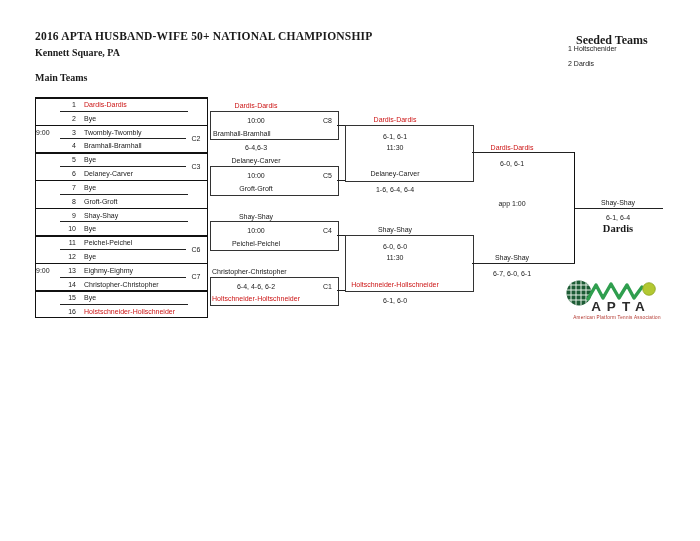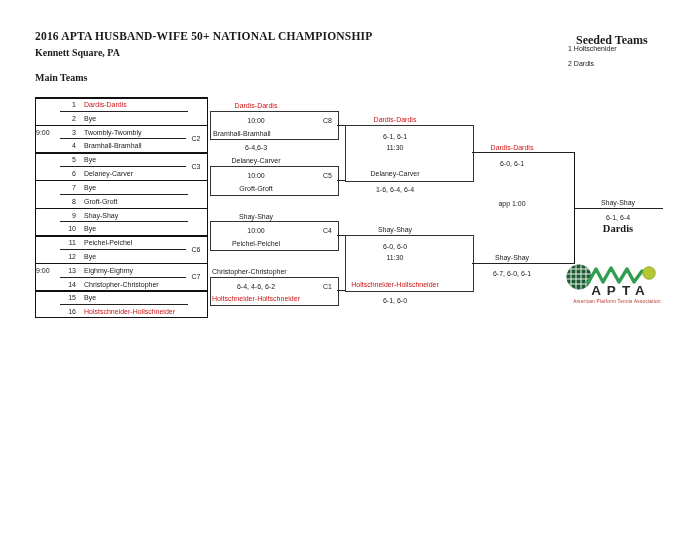--- a/index.html
+++ b/index.html
@@ -188,21 +188,21 @@
   <div class="t b7 ctr f4t red" style="top:141.5px;">Dardis-Dardis</div>
   <div class="t b7 ctr f4t" style="top:157.5px;">6-0, 6-1</div>
   <div class="t b7 ctr f4t" style="top:197.5px;">app 1:00</div>
   <div class="t b7 ctr f4t" style="top:252px;">Shay-Shay</div>
   <div class="t b7 ctr f4t" style="top:267.5px;">6-7, 6-0, 6-1</div>
 
   <div class="t b7 ctr cht" style="top:196.8px;">Shay-Shay</div>
   <div class="t b7 ctr cht" style="top:212.2px;">6-1, 6-4</div>
   <div class="t ctr cht serif" style="top:222.5px;font-size:10.5px;font-weight:700;">Dardis</div>
 
-  <div class="t" style="left:563px;top:262px;">
+  <div class="t" style="left:563px;top:278px;">
     <svg width="108" height="44" viewBox="0 0 108 44">
       <defs>
           <clipPath id="pad">
             <circle cx="16" cy="15" r="12.5"></circle>
           </clipPath>
         </defs>
       <g>
         <circle cx="16" cy="15" r="12.5" fill="#1d5c35"></circle>
         <g clip-path="url(#pad)" stroke="#e8f2e8" stroke-width="1">
           <line x1="8" y1="2" x2="8" y2="28"></line>

